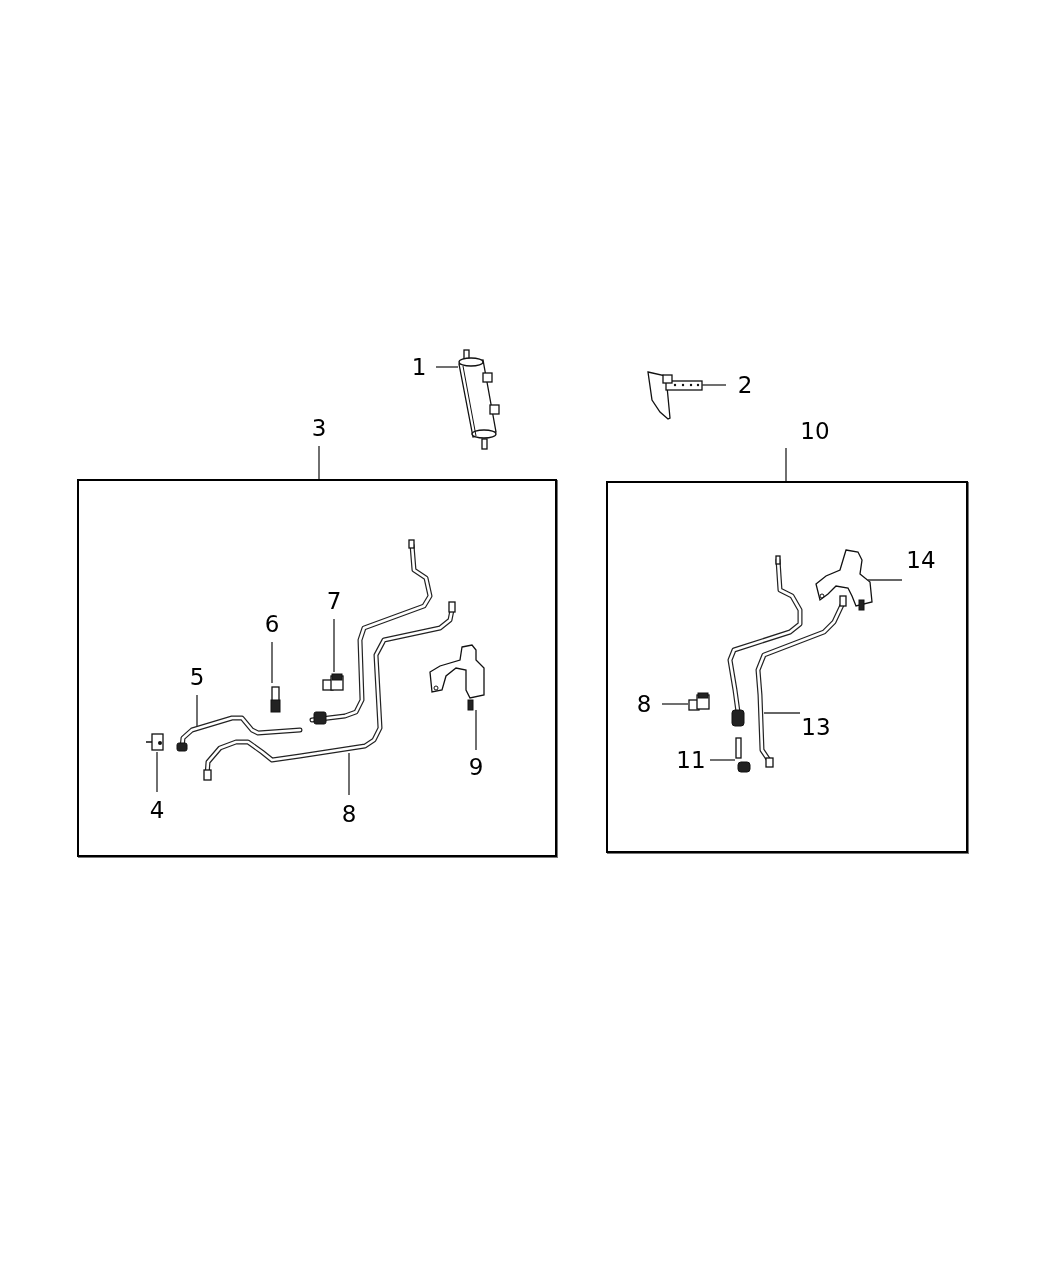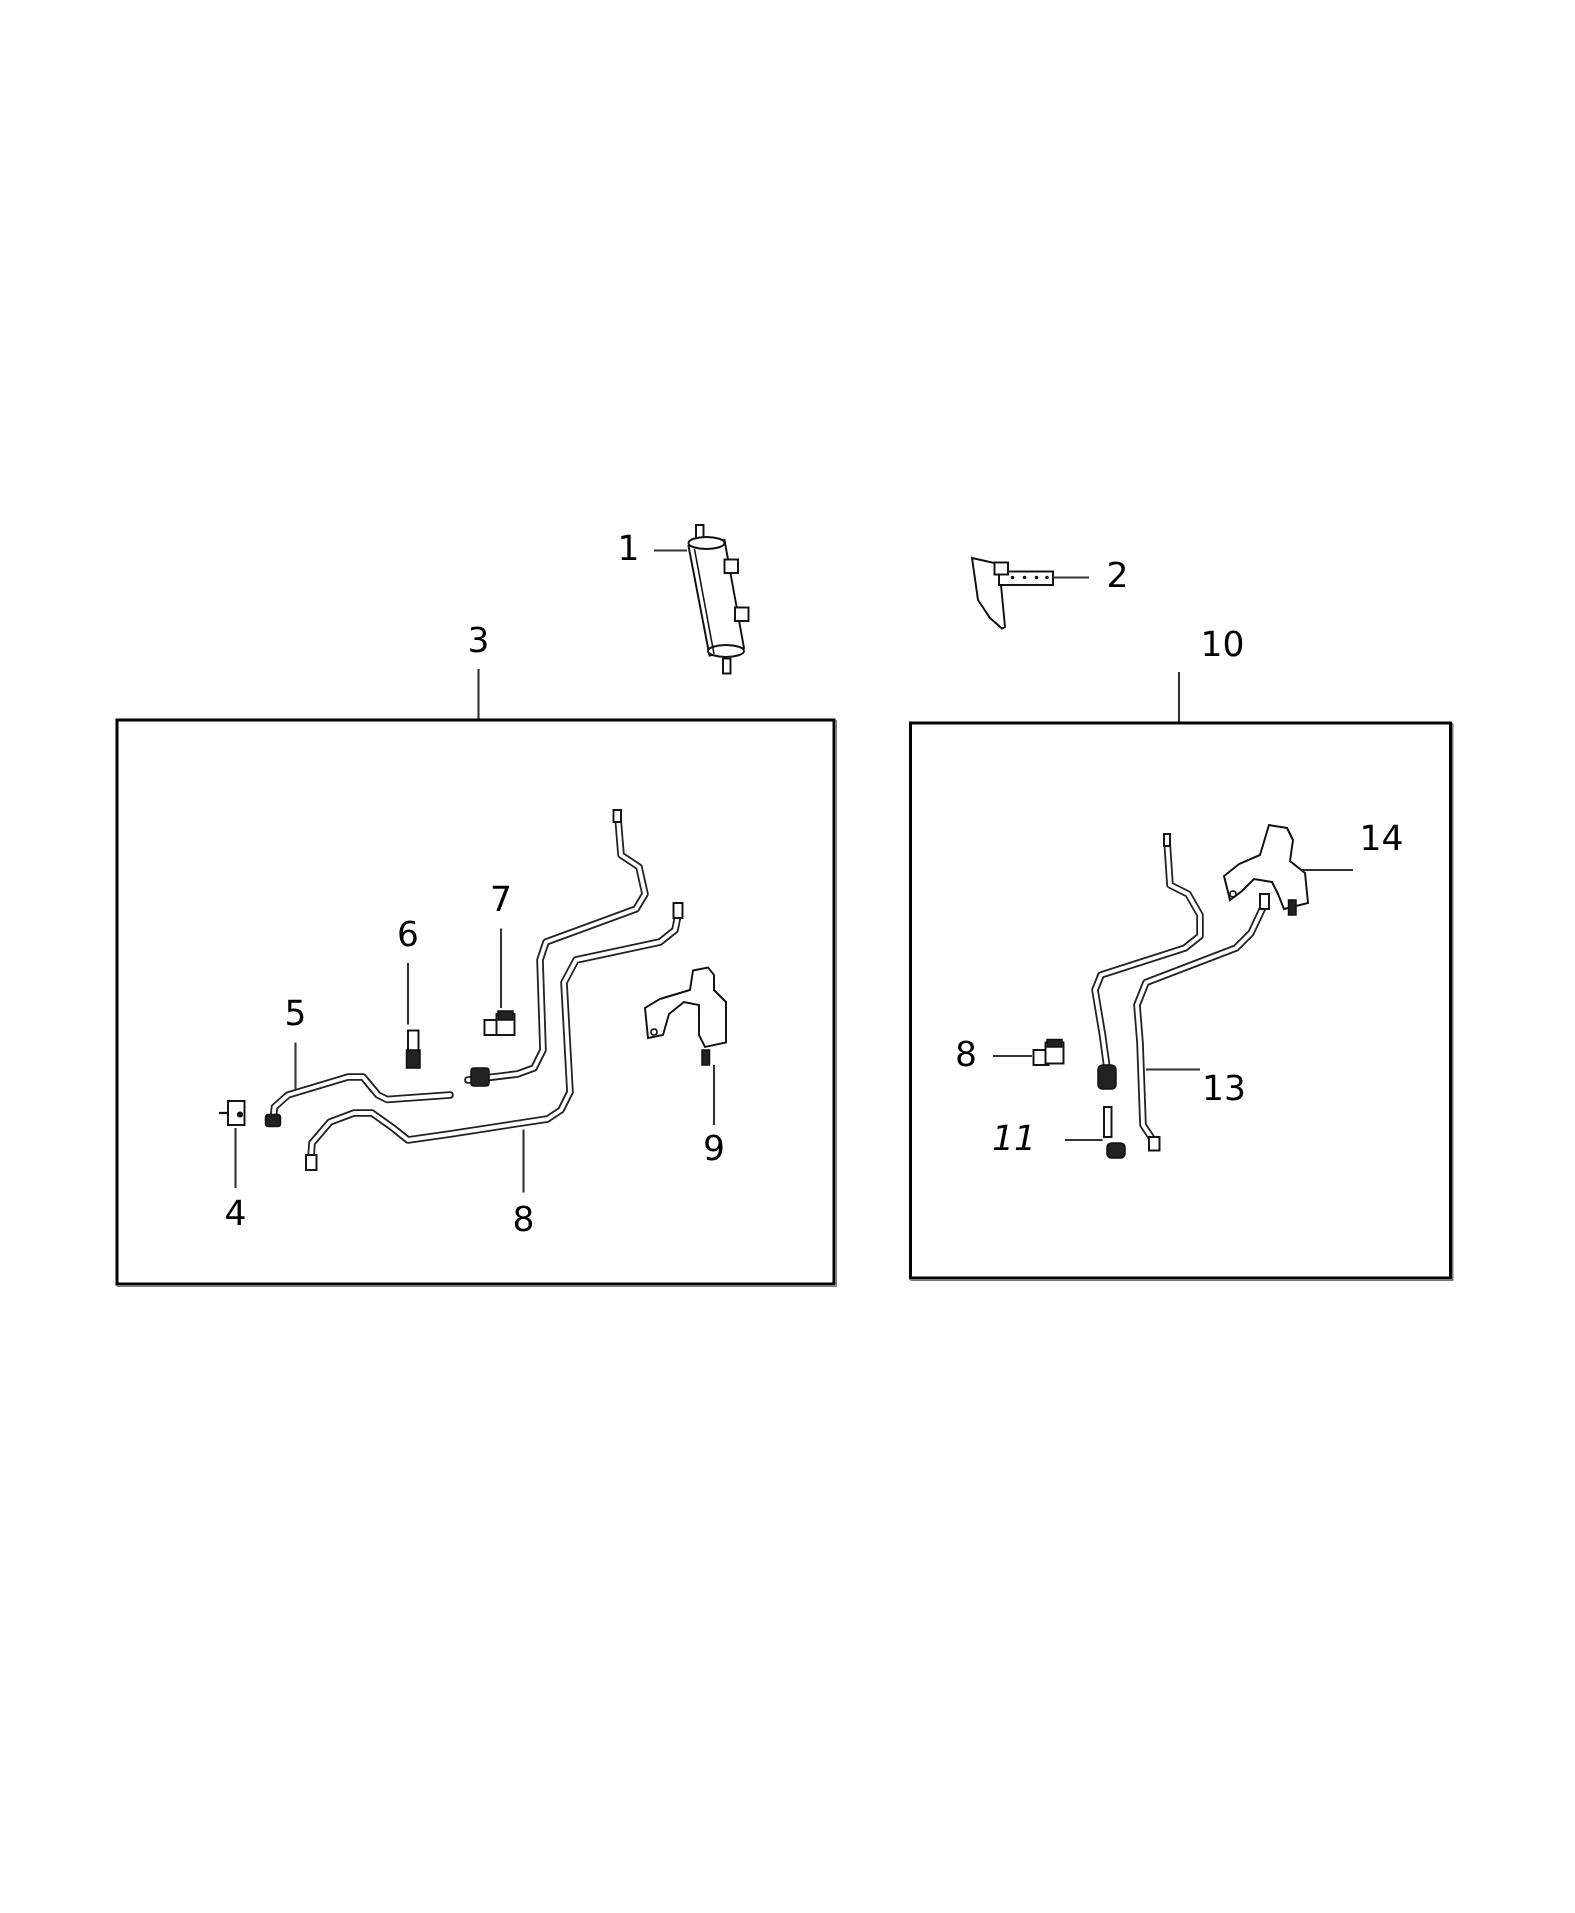--- a/index.html
+++ b/index.html
@@ -137,16 +137,16 @@
 <div class="callout" style="left:419px; top:367px;">1</div>
 <div class="callout" style="left:745px; top:385px;">2</div>
 <div class="callout" style="left:319px; top:428px;">3</div>
 <div class="callout" style="left:157px; top:810px;">4</div>
 <div class="callout" style="left:197px; top:677px;">5</div>
 <div class="callout" style="left:272px; top:624px;">6</div>
 <div class="callout" style="left:334px; top:601px;">7</div>
 <div class="callout" style="left:349px; top:814px;">8</div>
 <div class="callout" style="left:476px; top:767px;">9</div>
 <div class="callout" style="left:786px; top:431px;margin-left:29px;">10</div>
-<div class="callout" style="left:676px; top:760px;font-style:italic;">11</div>
+<div class="callout" style="left:691px; top:760px;">11</div>
 <div class="callout" style="left:644px; top:704px;">8</div>
 <div class="callout" style="left:816px; top:727px;">13</div>
 <div class="callout" style="left:921px; top:560px;">14</div>
 
 </body></html>

